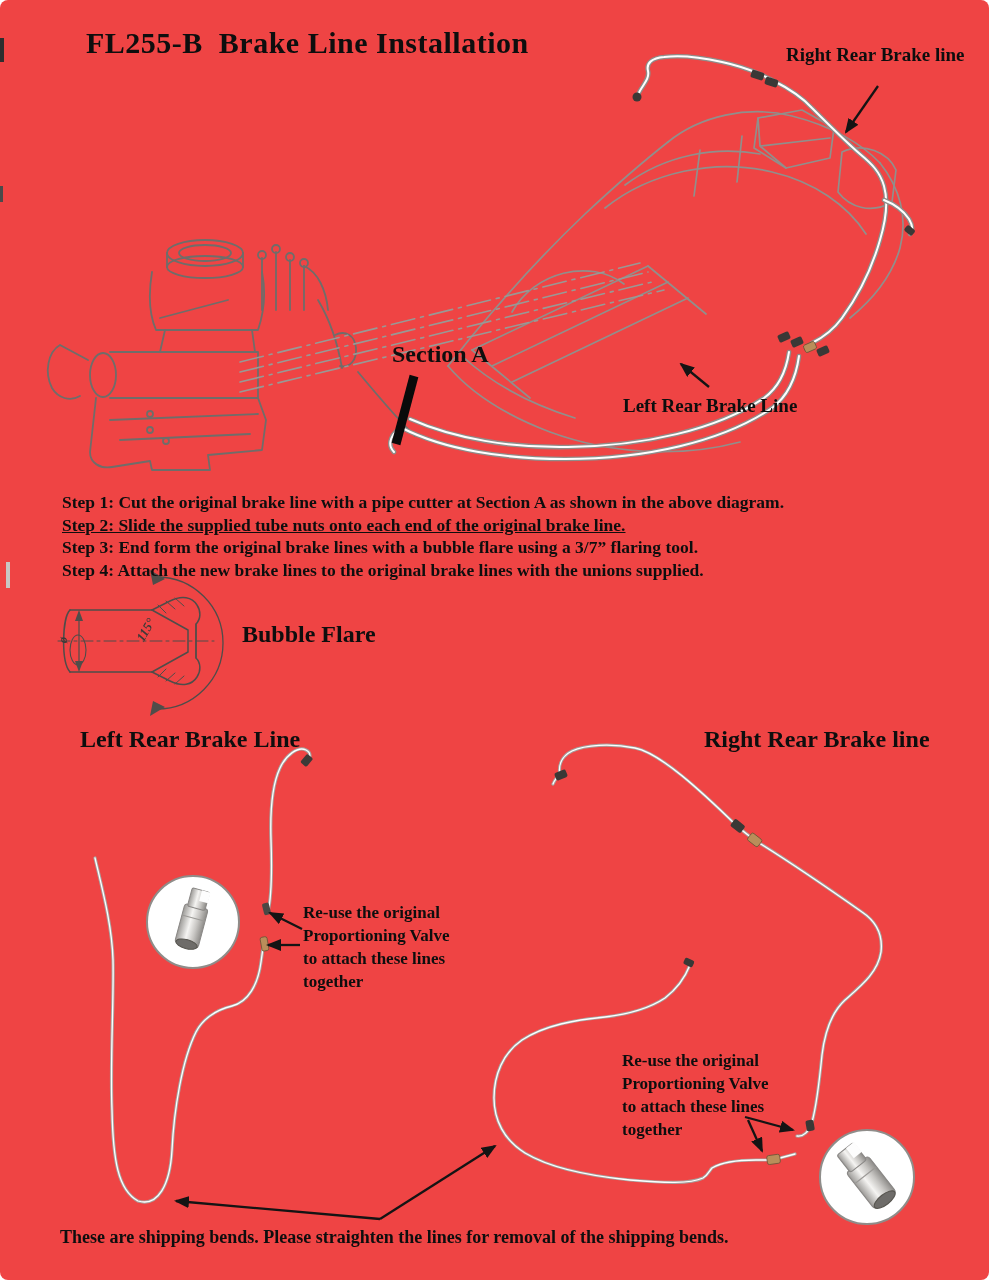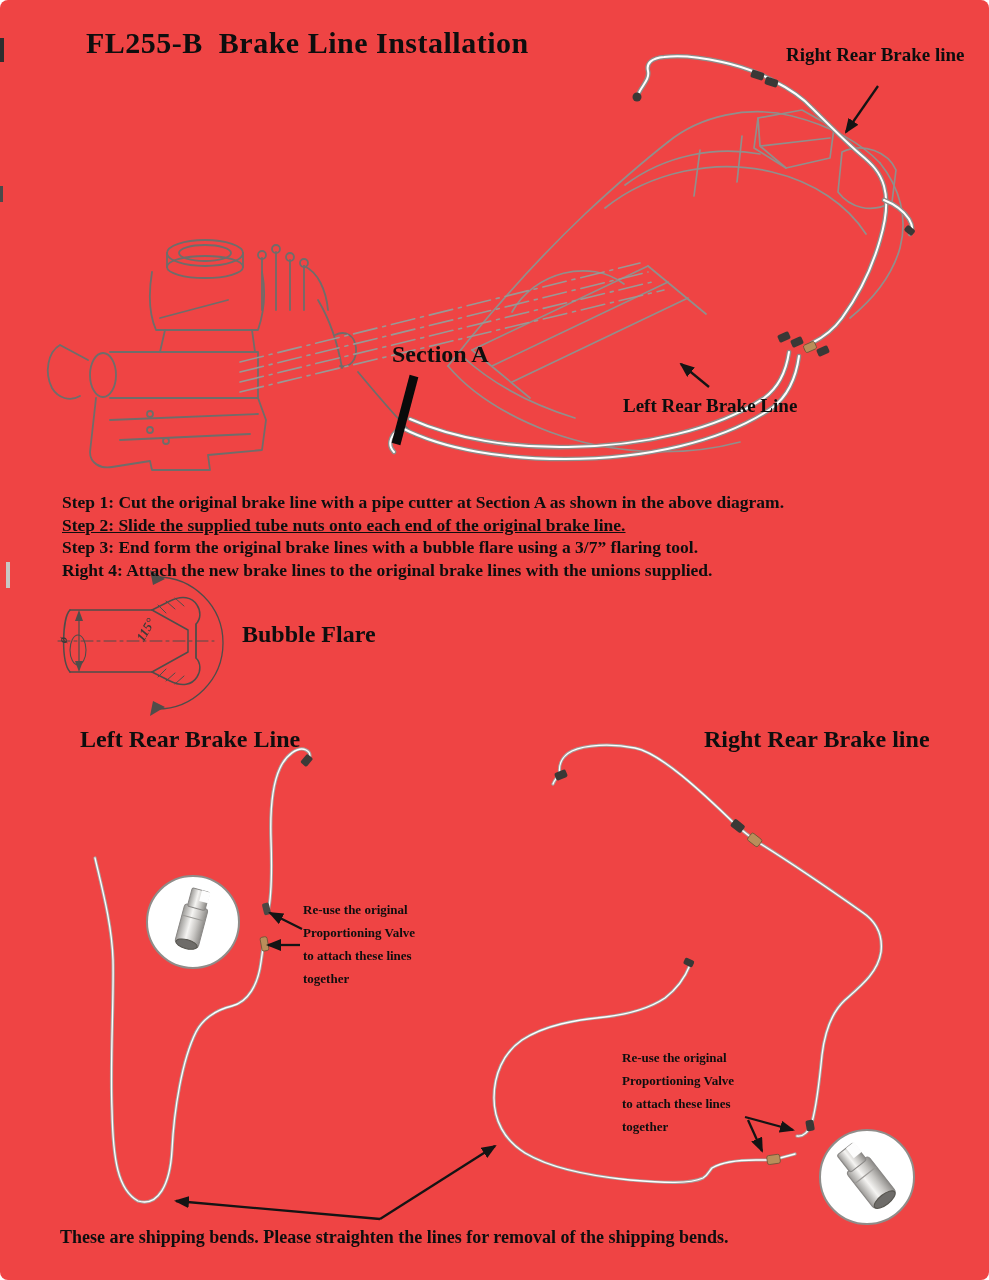--- a/index.html
+++ b/index.html
@@ -5,21 +5,21 @@
   * { margin:0; padding:0; box-sizing:border-box; }
   html,body { background:#ffffff; }
   body { width:989px; height:1280px; position:relative; font-family:"Liberation Serif", serif; color:#0e0e0e; }
   #canvas { position:absolute; left:0; top:0; width:989px; height:1280px; background:#ef4444; overflow:hidden;border-radius:8px; }
   svg.art { position:absolute; left:0; top:0; }
   .lbl { position:absolute; font-weight:bold; color:#0e0e0e; white-space:pre; line-height:1.15; }
   .title { font-size:30px; letter-spacing:.5px; }
   .h19 { font-size:19px; }
   .h18 { font-size:24px; }
   .step { font-size:17.5px; height:22.5px; white-space:pre; }
-  .noteline { font-size:13px; height:23px; }
+  .noteline { font-size:17px; height:23px; }
   .dim { position:absolute; font-style:italic; font-weight:bold; color:#3c3a38; font-size:13px; }
   
   .thin  { fill:none; stroke:#918f8c; stroke-width:1.7; stroke-linecap:round; stroke-linejoin:round; }
   .mc    { fill:none; stroke:#6f6d6a; stroke-width:1.8; stroke-linecap:round; stroke-linejoin:round; }
   .tube-o{ fill:none; stroke:#8f8d8a; stroke-width:4.6; stroke-linecap:round; stroke-linejoin:round; }
   .tube-i{ fill:none; stroke:#ffffff; stroke-width:2;   stroke-linecap:round; stroke-linejoin:round; }
   .tube2-o{ fill:none; stroke:#a5a3a0; stroke-width:3.2; stroke-linecap:round; stroke-linejoin:round; }
   .tube2-i{ fill:none; stroke:#ffffff; stroke-width:1.3; stroke-linecap:round; stroke-linejoin:round; }
   .flare { fill:none; stroke:#4f4d4a; stroke-width:1.5; stroke-linecap:round; stroke-linejoin:round; }
   .arrow { fill:none; stroke:#141414; stroke-width:2.3; }
@@ -188,21 +188,21 @@
   <div class="lbl h19" style="left:786px; top:44px;">Right Rear Brake line</div>
 
   <div class="lbl h18" style="left:392px; top:341px;">Section A</div>
 
   <div class="lbl h19" style="left:623px; top:395px;">Left Rear Brake Line</div>
 
   <div style="position:absolute; left:62px; top:492px;">
     <div class="lbl step" style="position:static;">Step 1: Cut the original brake line with a pipe cutter at Section A as shown in the above diagram.</div>
     <div class="lbl step" style="position:static;text-decoration:underline;">Step 2: Slide the supplied tube nuts onto each end of the original brake line.</div>
     <div class="lbl step" style="position:static;">Step 3: End form the original brake lines with a bubble flare using a 3/7” flaring tool.</div>
-    <div class="lbl step" style="position:static;">Right 4: Attach the new brake lines to the original brake lines with the unions supplied.</div>
+    <div class="lbl step" style="position:static;">Step 4: Attach the new brake lines to the original brake lines with the unions supplied.</div>
   </div>
 
   <div class="dim" style="left:134px; top:622px; transform:rotate(-60deg);">115°</div>
   <div class="dim" style="left:60px; top:632px; transform:rotate(-90deg);">ø</div>
 
   <div class="lbl h18" style="left:242px; top:621px;">Bubble Flare</div>
 
   <div class="lbl h18" style="left:80px; top:726px;">Left Rear Brake Line</div>
 
   <div class="lbl h18" style="left:704px; top:726px;">Right Rear Brake line</div>

